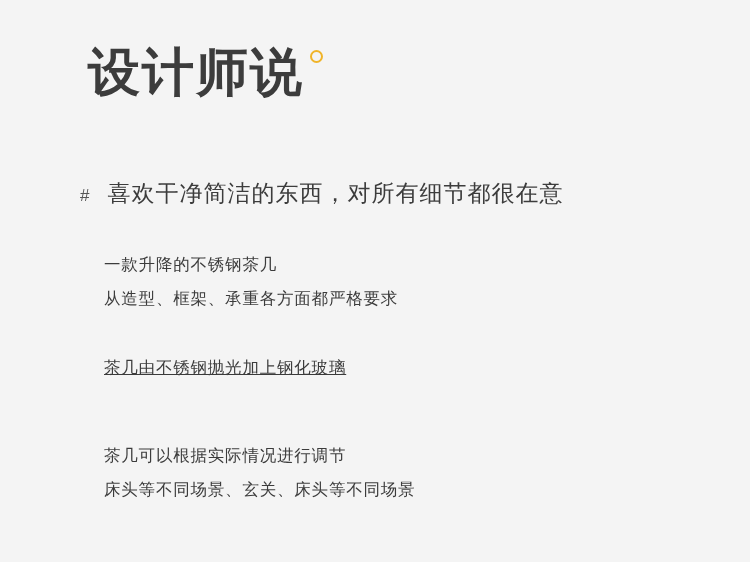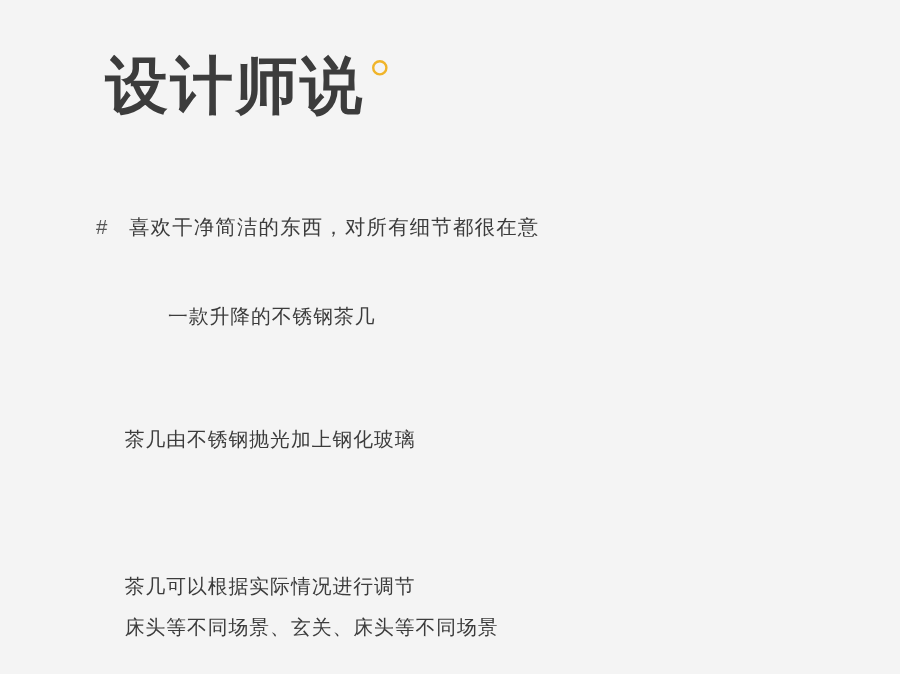--- a/index.html
+++ b/index.html
@@ -54,32 +54,32 @@
     display: flex;
     align-items: baseline;
   }
   .hash-mark {
     font-size: 17px;
     color: #555;
     margin-right: 18px;
     font-weight: normal;
   }
   .headline-text {
-    font-size: 17px;
+    font-size: 23px;
     color: #3c3c3c;
     letter-spacing: 1px;
     white-space: nowrap;
   }
   .para-group {
     position: absolute;
     left: 104px;
   }
-  .g1 { top: 247px; margin-left: 36px; }
-  .g2 { top: 350px; }
-  .g3 { top: 472px; }
+  .g1 { top: 247px; }
+  .g2 { top: 350px; text-decoration: underline; }
+  .g3 { top: 438px; }
   .para-line {
     font-size: 16.5px;
     color: #3c3c3c;
     letter-spacing: 0.8px;
     line-height: 34px;
     white-space: nowrap;
   }
 </style>
 </head>
 <body>
@@ -91,20 +91,21 @@
     <div class="title-ring"></div>
   </div>
 
   <div class="headline-row">
     <div class="hash-mark">#</div>
     <div class="headline-text">喜欢干净简洁的东西，对所有细节都很在意</div>
   </div>
 
   <div class="para-group g1">
     <div class="para-line">一款升降的不锈钢茶几</div>
+    <div class="para-line">从造型、框架、承重各方面都严格要求</div>
   </div>
 
   <div class="para-group g2">
     <div class="para-line">茶几由不锈钢抛光加上钢化玻璃</div>
   </div>
 
   <div class="para-group g3">
     <div class="para-line">茶几可以根据实际情况进行调节</div>
     <div class="para-line">床头等不同场景、玄关、床头等不同场景</div>
   </div>

